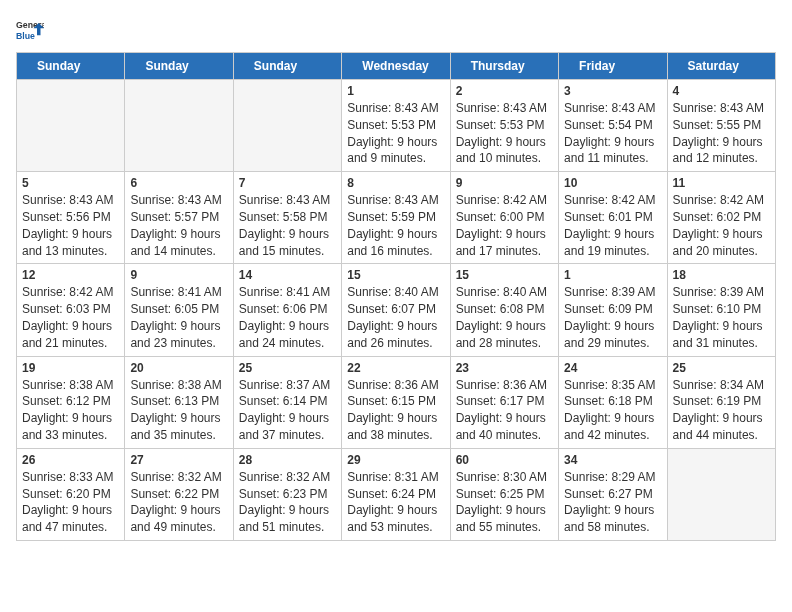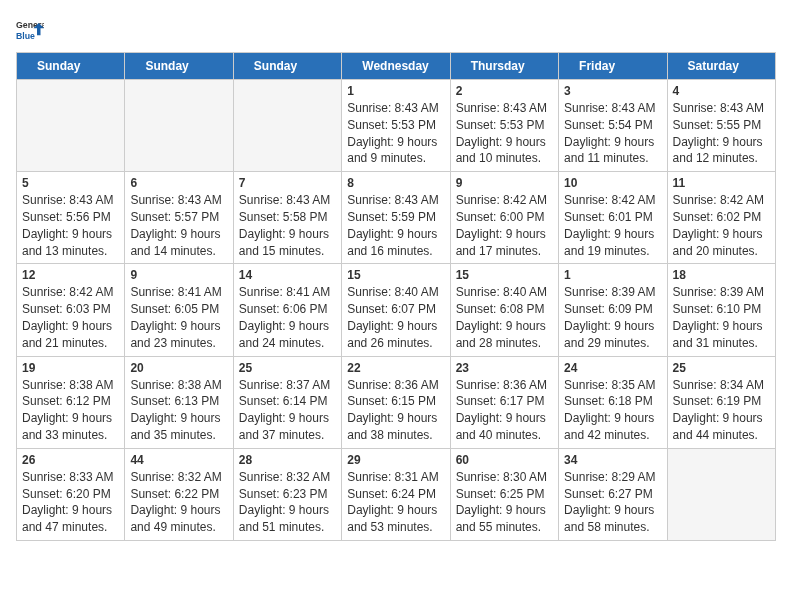--- a/index.html
+++ b/index.html
@@ -218,21 +218,21 @@
           <div class="day-num">25</div>
           <div class="cell-content">Sunrise: 8:34 AM<br>Sunset: 6:19 PM<br>Daylight: 9 hours and 44 minutes.</div>
         </td>
       </tr>
       <tr>
         <td>
           <div class="day-num">26</div>
           <div class="cell-content">Sunrise: 8:33 AM<br>Sunset: 6:20 PM<br>Daylight: 9 hours and 47 minutes.</div>
         </td>
         <td>
-          <div class="day-num">44</div>
+          <div class="day-num">27</div>
           <div class="cell-content">Sunrise: 8:32 AM<br>Sunset: 6:22 PM<br>Daylight: 9 hours and 49 minutes.</div>
         </td>
         <td>
           <div class="day-num">28</div>
           <div class="cell-content">Sunrise: 8:32 AM<br>Sunset: 6:23 PM<br>Daylight: 9 hours and 51 minutes.</div>
         </td>
         <td>
           <div class="day-num">29</div>
           <div class="cell-content">Sunrise: 8:31 AM<br>Sunset: 6:24 PM<br>Daylight: 9 hours and 53 minutes.</div>
         </td>

